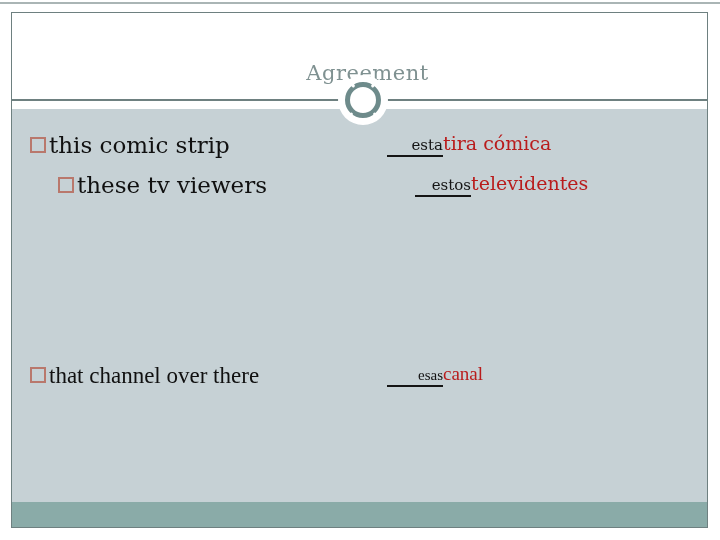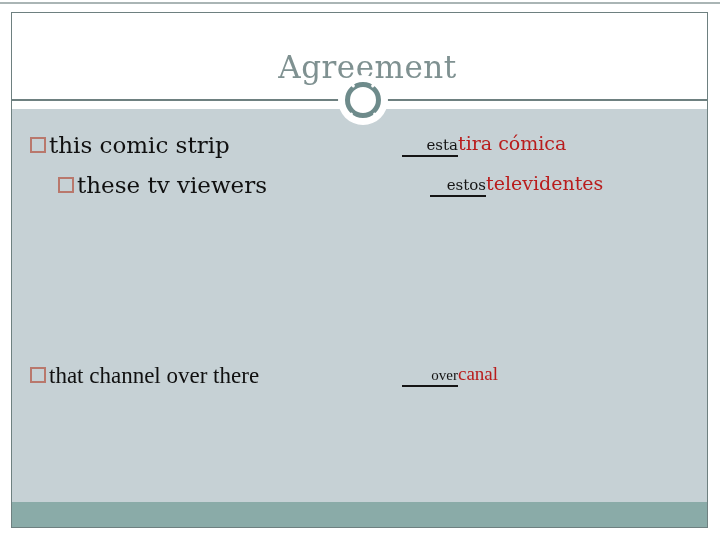--- a/index.html
+++ b/index.html
@@ -20,21 +20,21 @@
     border: 1px solid var(--line, #6e8080);
     background: #ffffff;
   }
   .title-area {
     position: absolute; left: 0; top: 0; width: 100%; height: 86px;
     display: flex; align-items: flex-end; justify-content: center;
     background: #ffffff;
   }
   .slide-title {
     margin: 0 0 14px 16px;
-    font-size: 31px; font-weight: normal; letter-spacing: 0.5px;
+    font-size: 21px; font-weight: normal; letter-spacing: 0.5px;
     color: var(--title, #7f9191);
   }
   .divider {
     position: absolute; left: 0; top: 86px; width: 100%; height: 2px;
     background: var(--line, #7e8e8e);
   }
   .content-area {
     position: absolute; left: 0; top: 96px; width: 100%; height: 393px;
     background: var(--content-bg, #c6d1d5);
   }
@@ -60,21 +60,21 @@
     position: absolute; width: 4px; height: 3px;
     background: #ffffff; border-radius: 2px;
   }
   .dot.d1 { left: 13px; top: 9px;  transform: rotate(45deg); }
   .dot.d2 { left: 33px; top: 9px;  transform: rotate(-45deg); }
   .dot.d3 { left: 11px; top: 38px; transform: rotate(-45deg); }
   .dot.d4 { left: 35px; top: 38px; transform: rotate(45deg); }
 
   .row {
     position: absolute; left: 18px; width: 665px; height: 30px;
-    display: flex; align-items: center; gap: 15px;
+    display: flex; align-items: center;
   }
   .row.r1 { top: 117px; }
   .row.r2 { top: 157px; padding-left: 28px; }
   .row.r3 { top: 233px; }
   .row.r4 { top: 273px; }
   .row.r5 { top: 347px; font-family: Liberation Serif, serif; }
   .left-cell {
     width: 357px; display: flex; align-items: center;
     flex: 0 0 357px;
   }
@@ -151,18 +151,18 @@
   </div>
 
 
 
   <div class="row r5">
     <div class="left-cell">
       <span class="bullet"></span>
       <span class="en-text">that channel over there</span>
     </div>
     <div class="right-cell">
-      <span class="blank"><span class="answer">over</span></span>
+      <span class="blank"><span class="answer">esas</span></span>
       <span class="es-text">canal</span>
     </div>
   </div>
 
 </div>
 
 </body></html>

